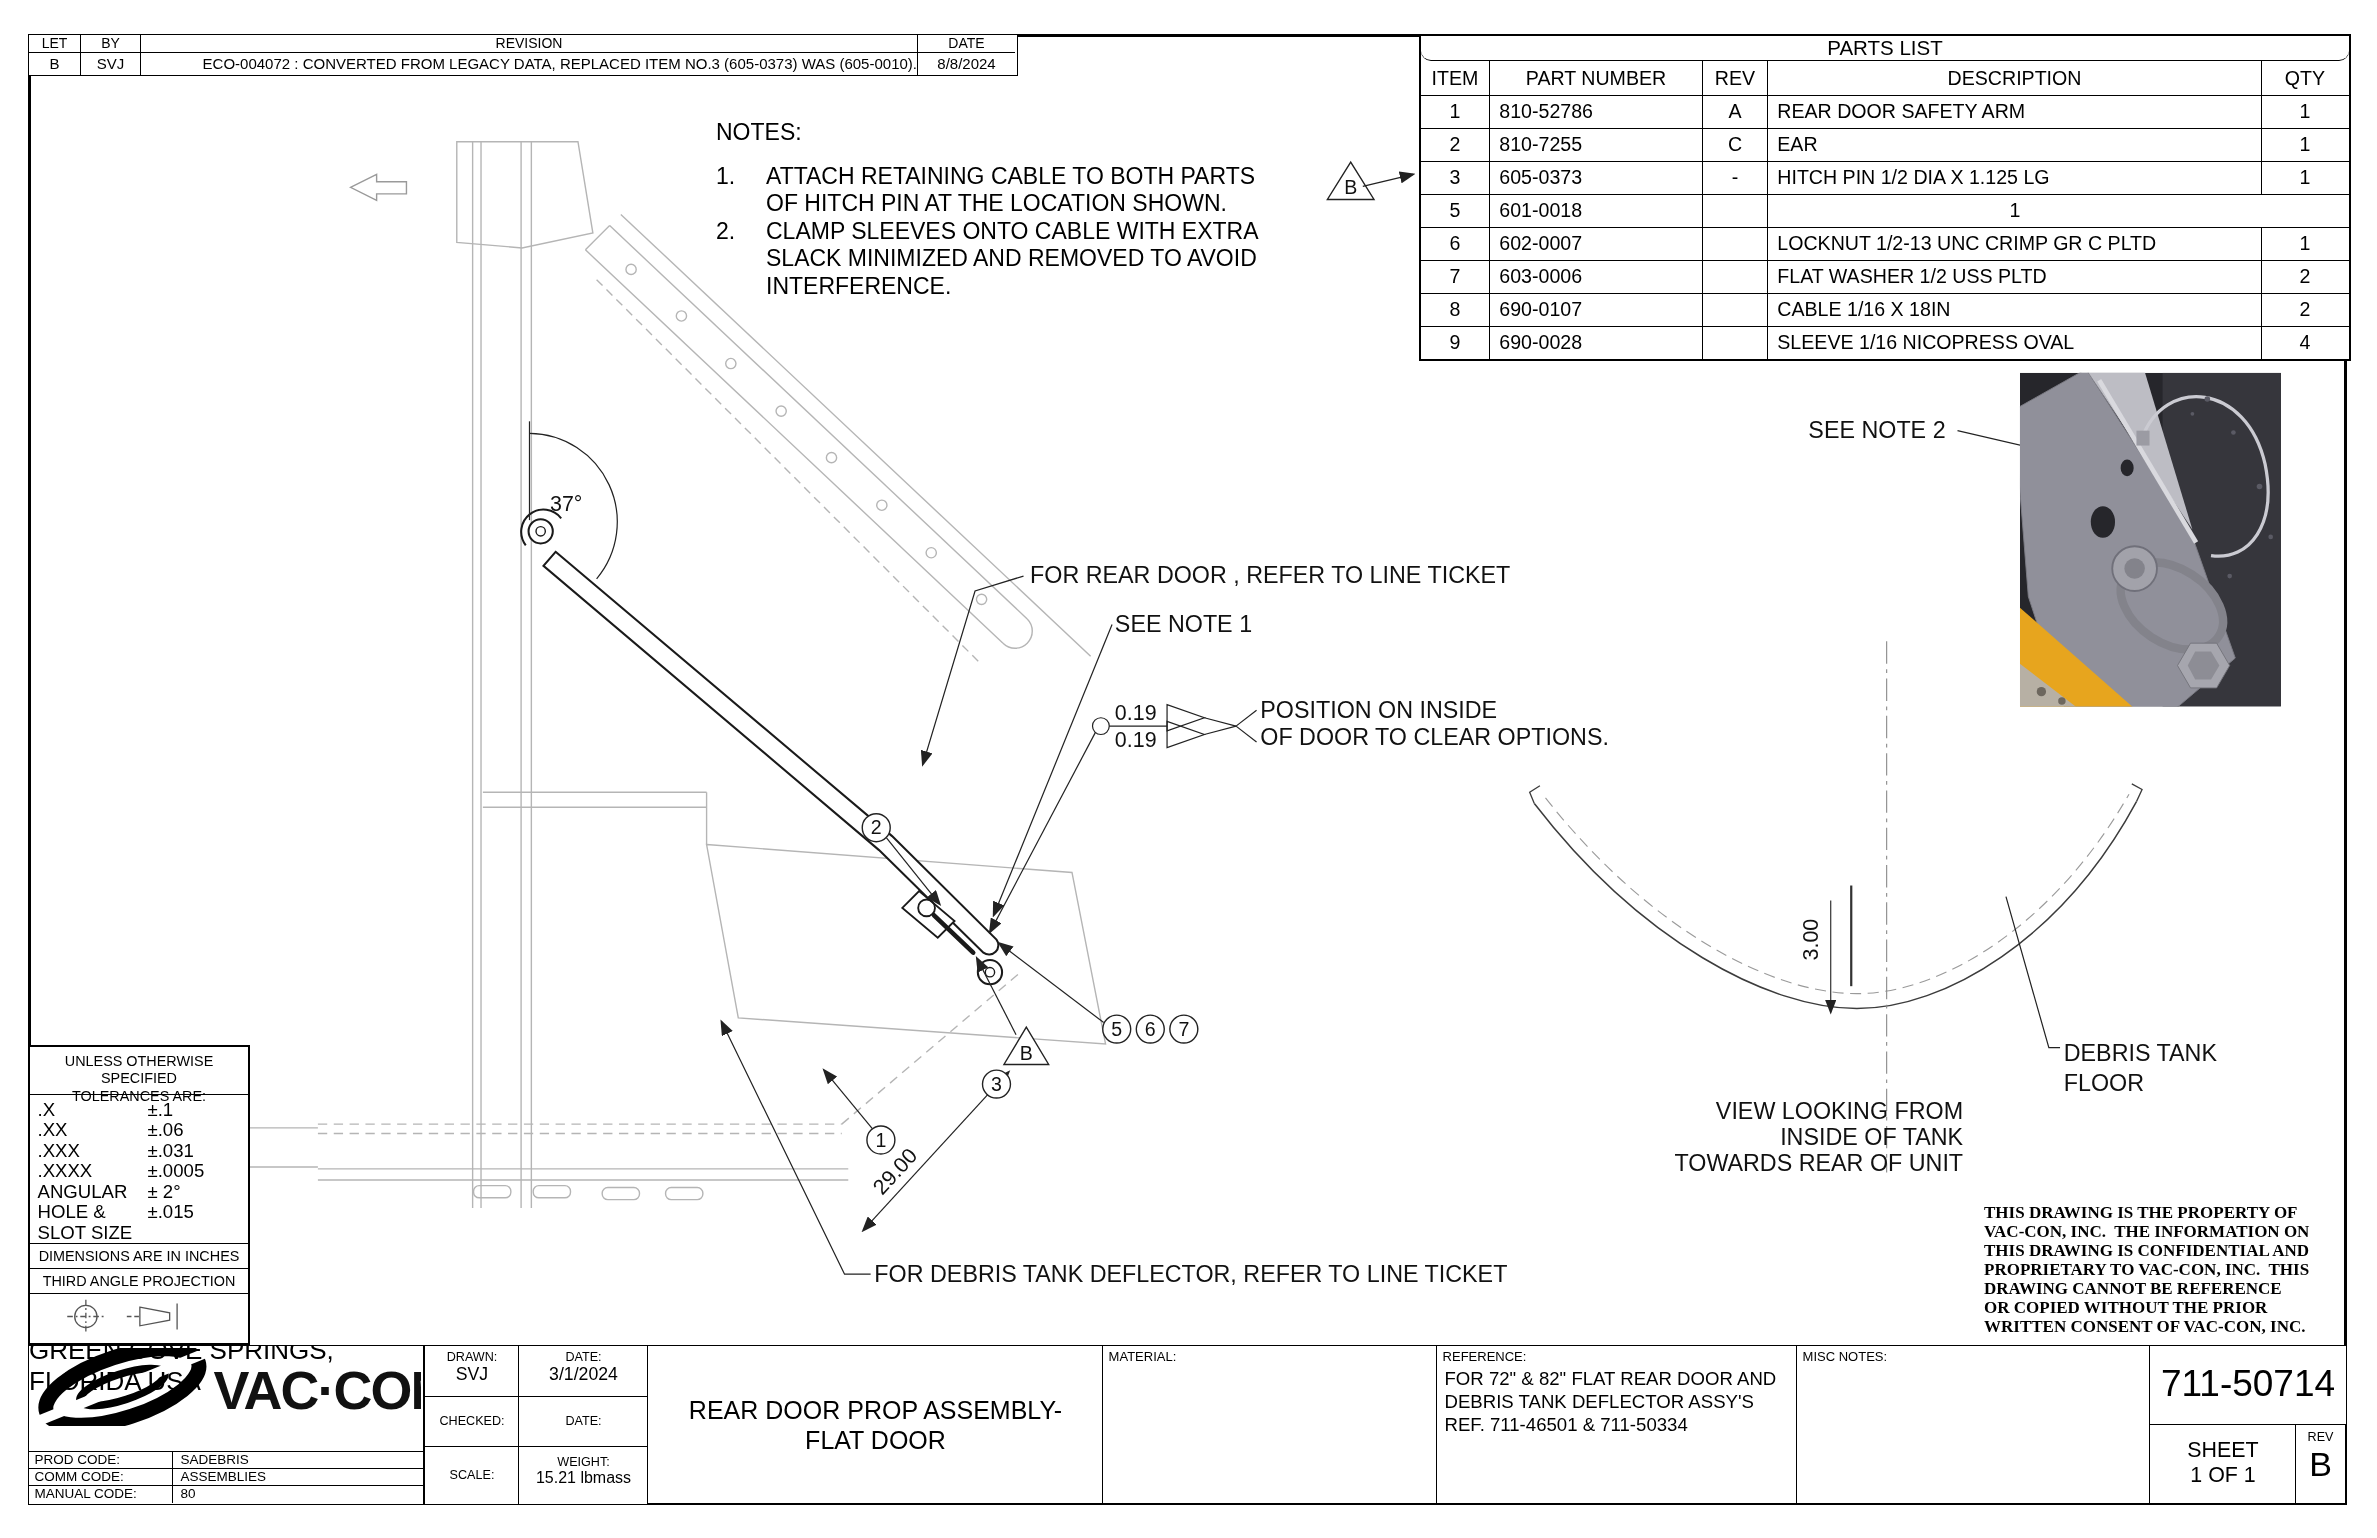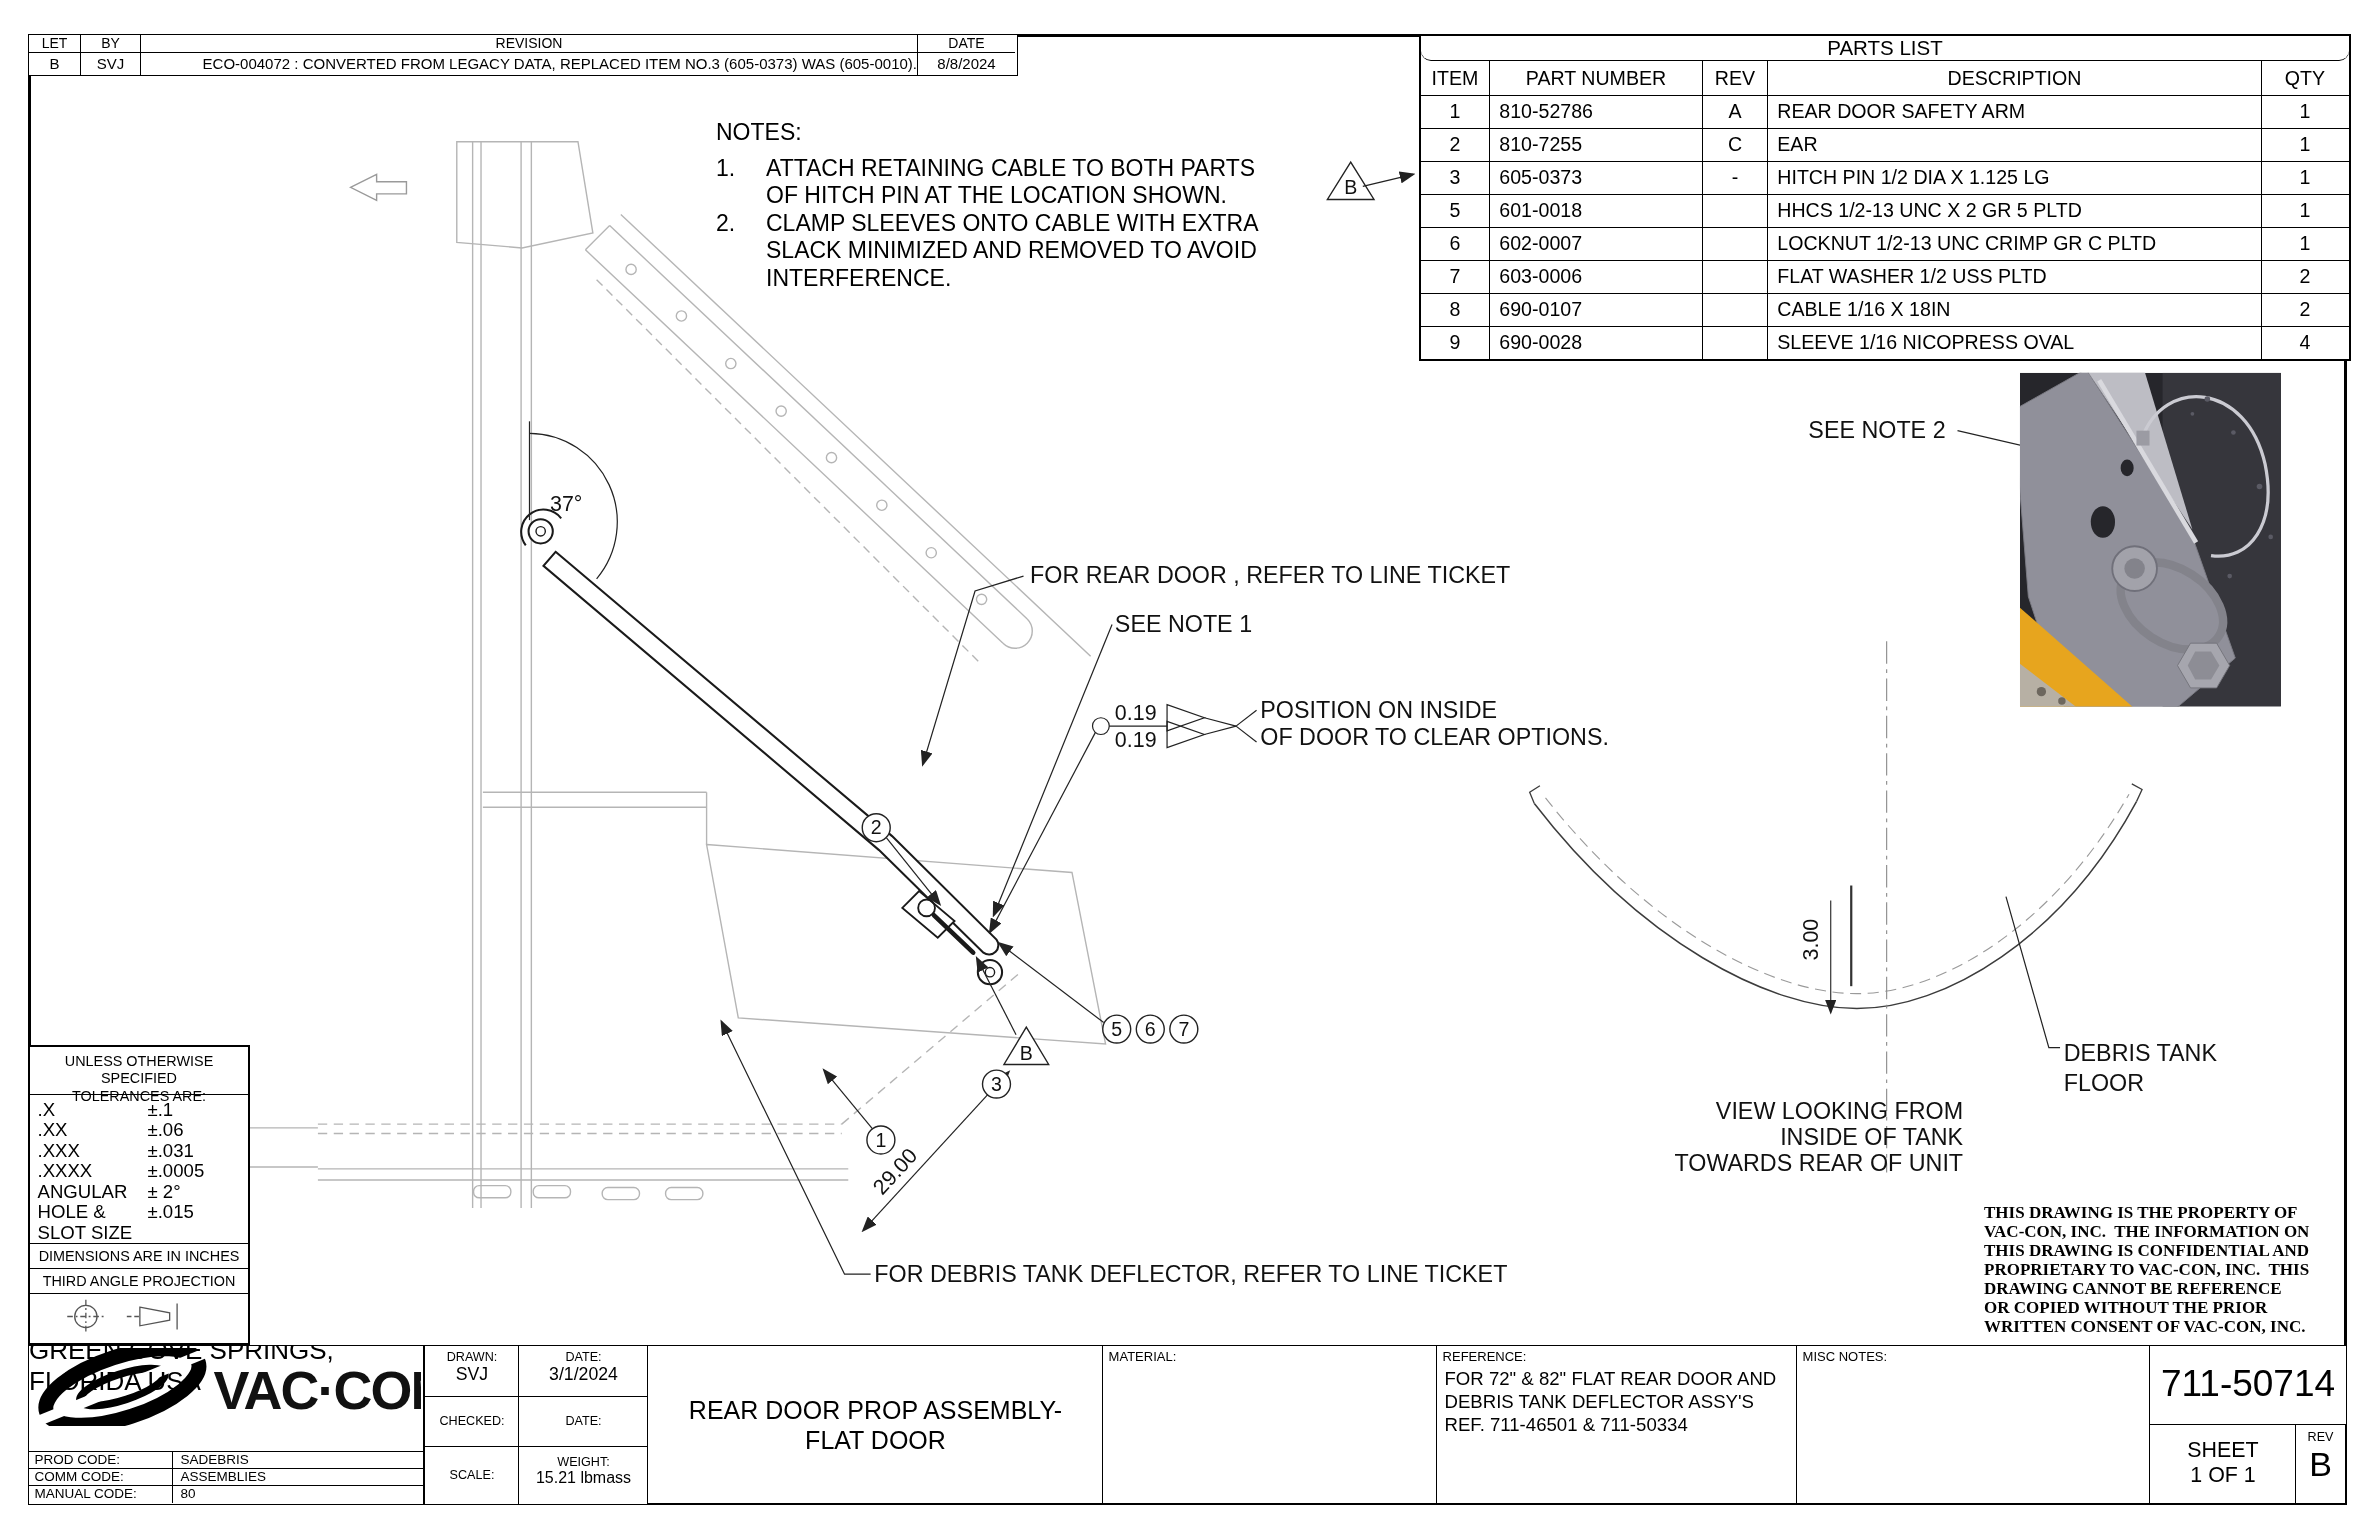--- a/index.html
+++ b/index.html
@@ -26,21 +26,21 @@
   .p-row { display: grid; grid-template-columns: 69px 213px 65px 494px 86px; border-bottom: 1.4px solid #000; }
   .p-row:last-child { border-bottom: none; }
   .p-row > div { border-right: 1.4px solid #000; overflow: hidden; white-space: nowrap; font-size: 19.6px; height: 32px; line-height: 31px; }
   .p-row > div:last-child { border-right: none; }
   .p-head > div { height: 34px; line-height: 34px; text-align: center; font-size: 19.6px; }
   .tc { text-align: center; }
   .tl { text-align: left; padding-left: 9.3px; }
 
   
   .notes { left: 716px; top: 119px; width: 615px; font-size: 23px; line-height: 27.5px; }
-  .notes-title { margin-bottom: 8px; }
+  .notes-title { margin-bottom: 16px; }
   .note-item { display: grid; grid-template-columns: 50px 1fr; }
   .note-lines div { white-space: pre-wrap; }
 
   
   .tolbox { left: 28px; top: 1045px; width: 222px; height: 300px; border: 2.3px solid #000; background: #fff; font-size: 14.4px; }
   .tol-head { height: 48px; border-bottom: 1.4px solid #000; text-align: center; padding-top: 5.6px; line-height: 17.7px; }
   .tol-rows { height: 149px; border-bottom: 1.4px solid #000; padding: 4.7px 0 0 7.5px; font-size: 18.6px; }
   .tol-row { display: grid; grid-template-columns: 110px 1fr; height: 20.5px; line-height: 20.5px; }
   .tol-dims, .tol-proj { height: 25px; line-height: 24px; text-align: center; border-bottom: 1.4px solid #000; }
   .tol-sym { height: 47px; }
@@ -287,21 +287,20 @@
       <div class="tc">3</div>
         <div class="tl">605-0373</div>
         <div class="tc">-</div>
         <div class="tl">HITCH PIN 1/2 DIA X 1.125 LG</div>
         <div class="tc">1</div>
     </div>
     <div class="p-row">
       <div class="tc">5</div>
         <div class="tl">601-0018</div>
         <div class="tc"></div>
-        <div class="tl">HHCS 1/2-13 UNC X 2 GR 5 PLTD</div>
         <div class="tc">1</div>
     </div>
     <div class="p-row">
       <div class="tc">6</div>
         <div class="tl">602-0007</div>
         <div class="tc"></div>
         <div class="tl">LOCKNUT 1/2-13 UNC CRIMP GR C PLTD</div>
         <div class="tc">1</div>
     </div>
     <div class="p-row">

